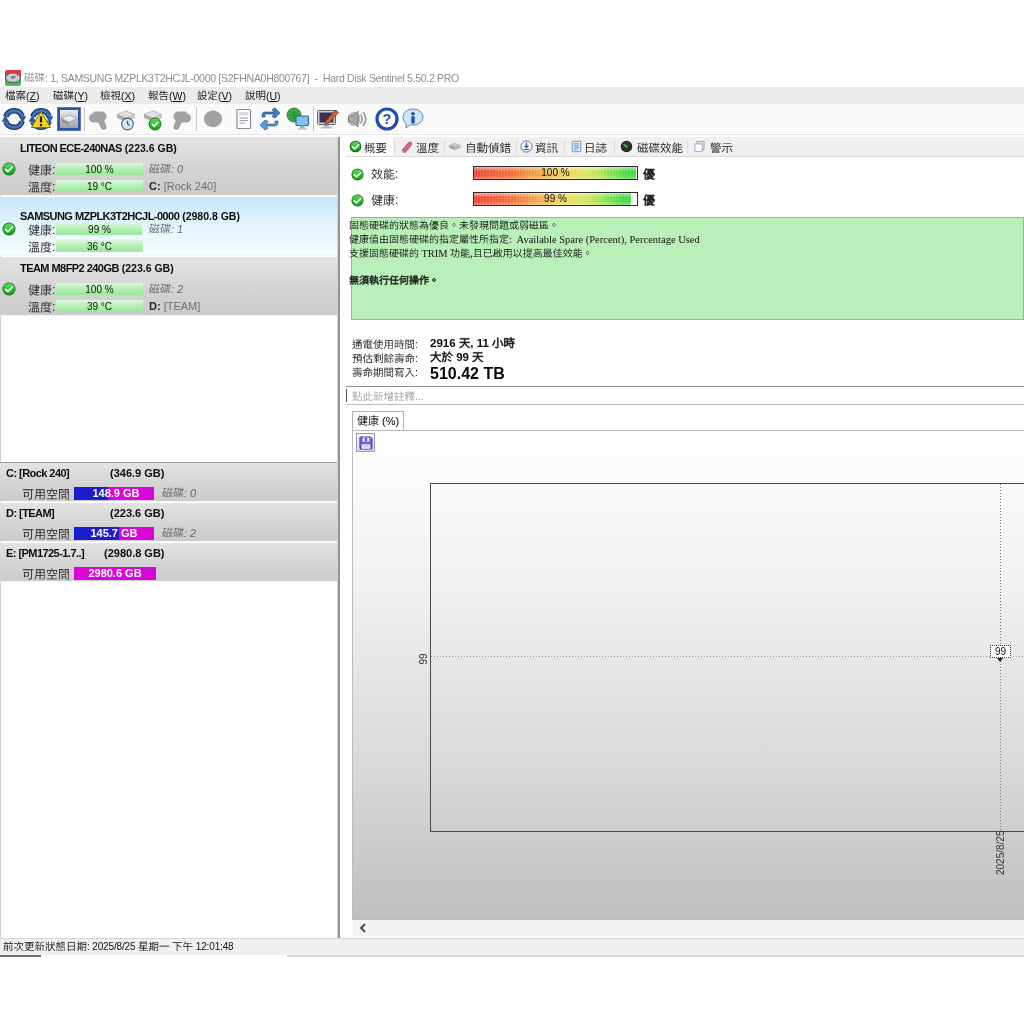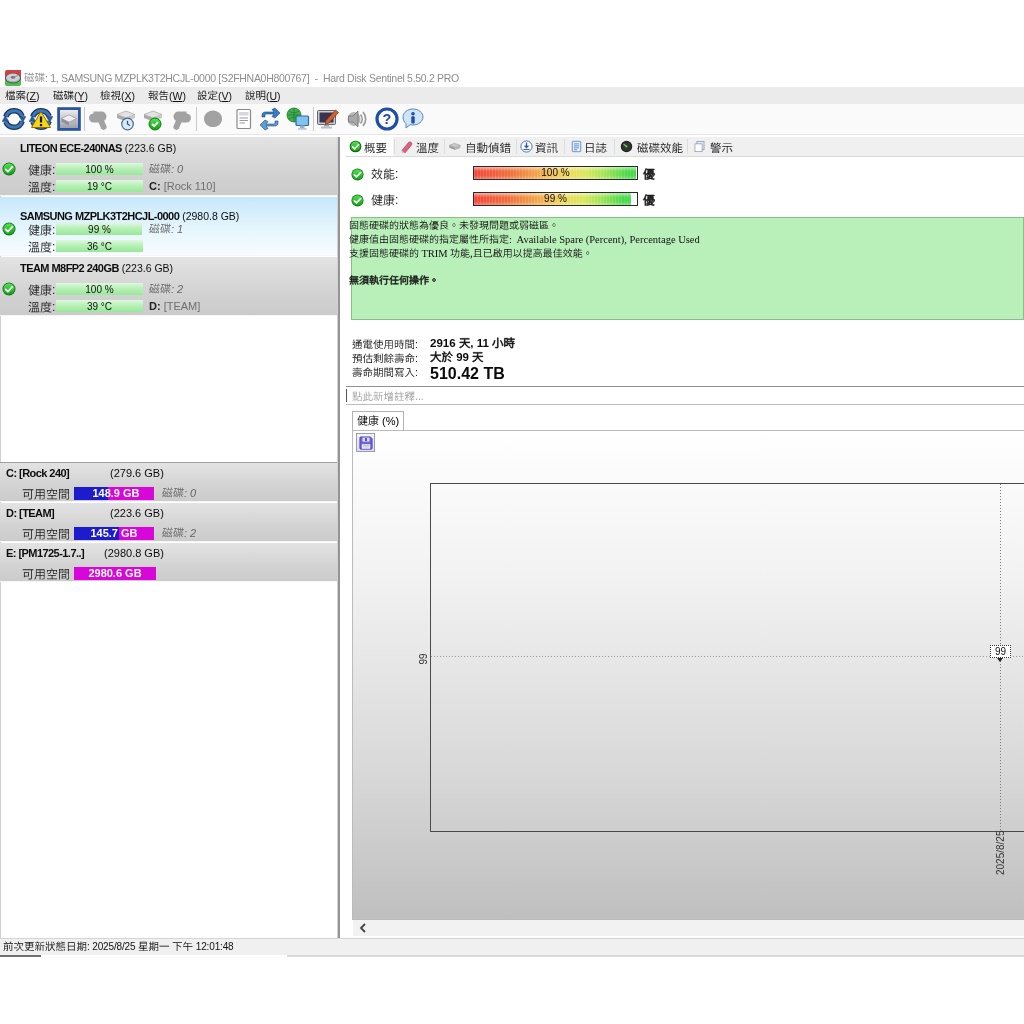--- a/index.html
+++ b/index.html
@@ -7,21 +7,21 @@
 .a{position:absolute}
 svg.k{overflow:visible;vertical-align:-0.13em;fill:currentColor}
 svg.kb use{stroke:currentColor;stroke-width:5}
 svg.ki{transform:skewX(-9deg)}
 .row{white-space:nowrap}
 .gbar{background:linear-gradient(#ddf8dd,#b9f0b9 45%,#98e898)}
 .bart{position:absolute;text-align:center;font-size:10px;color:#101010}
 .ital{font-style:italic;color:#666;font-size:11px}
 .dim{color:#6f6f6f}
 .et{font-weight:bold;font-size:11px;color:#0d0d0d;letter-spacing:-0.55px}
-.es{font-weight:normal;letter-spacing:0;font-size:10.5px}
+.es{font-weight:bold;letter-spacing:0;font-size:10.5px}
 .tsep{position:absolute;width:1px;top:139px;height:15px;background:#dcdcdc}
 .tabt{position:absolute;top:141px;color:#1a1a1a}
 </style></head><body>
 <svg width="0" height="0" style="position:absolute">
     <defs>
       <path id="c0" d="M7 19C16 15 21 8 21 -2C21 -8 18 -12 14 -12C10 -12 8 -10 8 -6C8 -2 10 0 14 0L15 0C15 6 11 11 5 14Z"></path>
       <path id="c1" d="M50 -53C42 -53 35 -46 35 -38C35 -30 42 -23 50 -23C59 -23 65 -30 65 -38C65 -46 59 -53 50 -53ZM50 -28C45 -28 40 -32 40 -38C40 -44 45 -48 50 -48C56 -48 61 -44 61 -38C61 -32 56 -28 50 -28Z"></path>
       <path id="c2" d="M4 -43V-35H96V-43Z"></path>
       <path id="c3" d="M6 -76V-70H45V8H52V-46C63 -40 77 -32 84 -26L89 -32C81 -38 65 -47 53 -53L52 -52V-70H94V-76Z"></path>
       <path id="c4" d="M21 -78V-3H6V3H95V-3H80V-78ZM28 -3V-22H73V-3ZM28 -47H73V-28H28ZM28 -53V-71H73V-53Z"></path>
@@ -299,21 +299,21 @@
 <div class="a row ital" style="left:149px;top:163px"><svg class="k ki" style="width:22.0px;height:11px;" viewBox="0 -88 200 100">
       <use href="#c80" x="0"></use>
       <use href="#c79" x="100"></use>
     </svg>: 0</div>
 <div class="a row" style="left:28px;top:180px;color:#222"><svg class="k " style="width:24.0px;height:12px;" viewBox="0 -88 200 100">
       <use href="#c69" x="0"></use>
       <use href="#c40" x="100"></use>
     </svg>:</div>
 <div class="a gbar" style="left:56px;top:180px;width:87px;height:12px"></div>
 <div class="bart" style="left:56px;top:181px;width:87px;line-height:11px">19 °C</div>
-<div class="a row" style="left:149px;top:180px;font-size:11px"><b style="color:#222">C:</b><span class="dim"> [Rock 110]</span></div>
+<div class="a row" style="left:149px;top:180px;font-size:11px"><b style="color:#222">C:</b><span class="dim"> [Rock 240]</span></div>
 <div class="a" style="left:0;top:197px;width:337px;height:59px;background:linear-gradient(#c6e8fb,#e3f4fd 50%,#f8fdff);border-bottom:1px solid #f5f5f5"></div>
 <div class="a row et" style="left:20px;top:210px">SAMSUNG MZPLK3T2HCJL-0000<span class="es"> (2980.8 GB)</span></div>
 <svg class="a" style="left:2.3000000000000007px;top:222.0px" width="14" height="14" viewBox="0 0 20 20">
     <circle cx="10" cy="10" r="9.3" fill="#15691f"></circle>
     <circle cx="10" cy="10" r="8.2" fill="url(#ggrn)"></circle>
     <path d="M5.2 10.5l3.2 3.2 6.4-6.6" stroke="#fff" stroke-width="2.6" fill="none" stroke-linecap="round" stroke-linejoin="round"></path>
   </svg>
 <div class="a row" style="left:28px;top:223px;color:#222"><svg class="k " style="width:24.0px;height:12px;" viewBox="0 -88 200 100">
       <use href="#c13" x="0"></use>
       <use href="#c41" x="100"></use>
@@ -350,21 +350,21 @@
 <div class="a row" style="left:28px;top:300px;color:#222"><svg class="k " style="width:24.0px;height:12px;" viewBox="0 -88 200 100">
       <use href="#c69" x="0"></use>
       <use href="#c40" x="100"></use>
     </svg>:</div>
 <div class="a gbar" style="left:56px;top:300px;width:87px;height:12px"></div>
 <div class="bart" style="left:56px;top:301px;width:87px;line-height:11px">39 °C</div>
 <div class="a row" style="left:149px;top:300px;font-size:11px"><b style="color:#222">D:</b><span class="dim"> [TEAM]</span></div>
 <div class="a" style="left:0;top:462px;width:337px;height:1px;background:#a0a0a0"></div>
 <div class="a" style="left:0;top:463px;width:337px;height:39px;background:linear-gradient(#e3e3e3,#d4d4d4 55%,#cbcbcb);border-bottom:1px solid #f5f5f5"></div>
 <div class="a row et" style="left:6px;top:467px">C: [Rock 240]</div>
-<div class="a row es" style="left:110px;top:467px;font-size:11px;color:#0d0d0d">(279.6 GB)</div>
+<div class="a row es" style="left:110px;top:467px;font-size:11px;color:#0d0d0d">(346.9 GB)</div>
 <div class="a row" style="left:22px;top:487px;color:#222"><svg class="k " style="width:48.0px;height:12px;" viewBox="0 -88 400 100">
       <use href="#c23" x="0"></use>
       <use href="#c74" x="100"></use>
       <use href="#c82" x="200"></use>
       <use href="#c99" x="300"></use>
     </svg></div>
 <div class="a" style="left:74px;top:487px;width:34px;height:13px;background:#1c1ccd"></div>
 <div class="a" style="left:108px;top:487px;width:46px;height:13px;background:#d806d8"></div>
 <div class="bart" style="left:74px;top:487px;width:84px;line-height:13px;color:#fff;font-weight:bold;font-size:11px">148.9 GB</div>
 <div class="a row ital" style="left:162px;top:487px"><svg class="k ki" style="width:22.0px;height:11px;" viewBox="0 -88 200 100">

